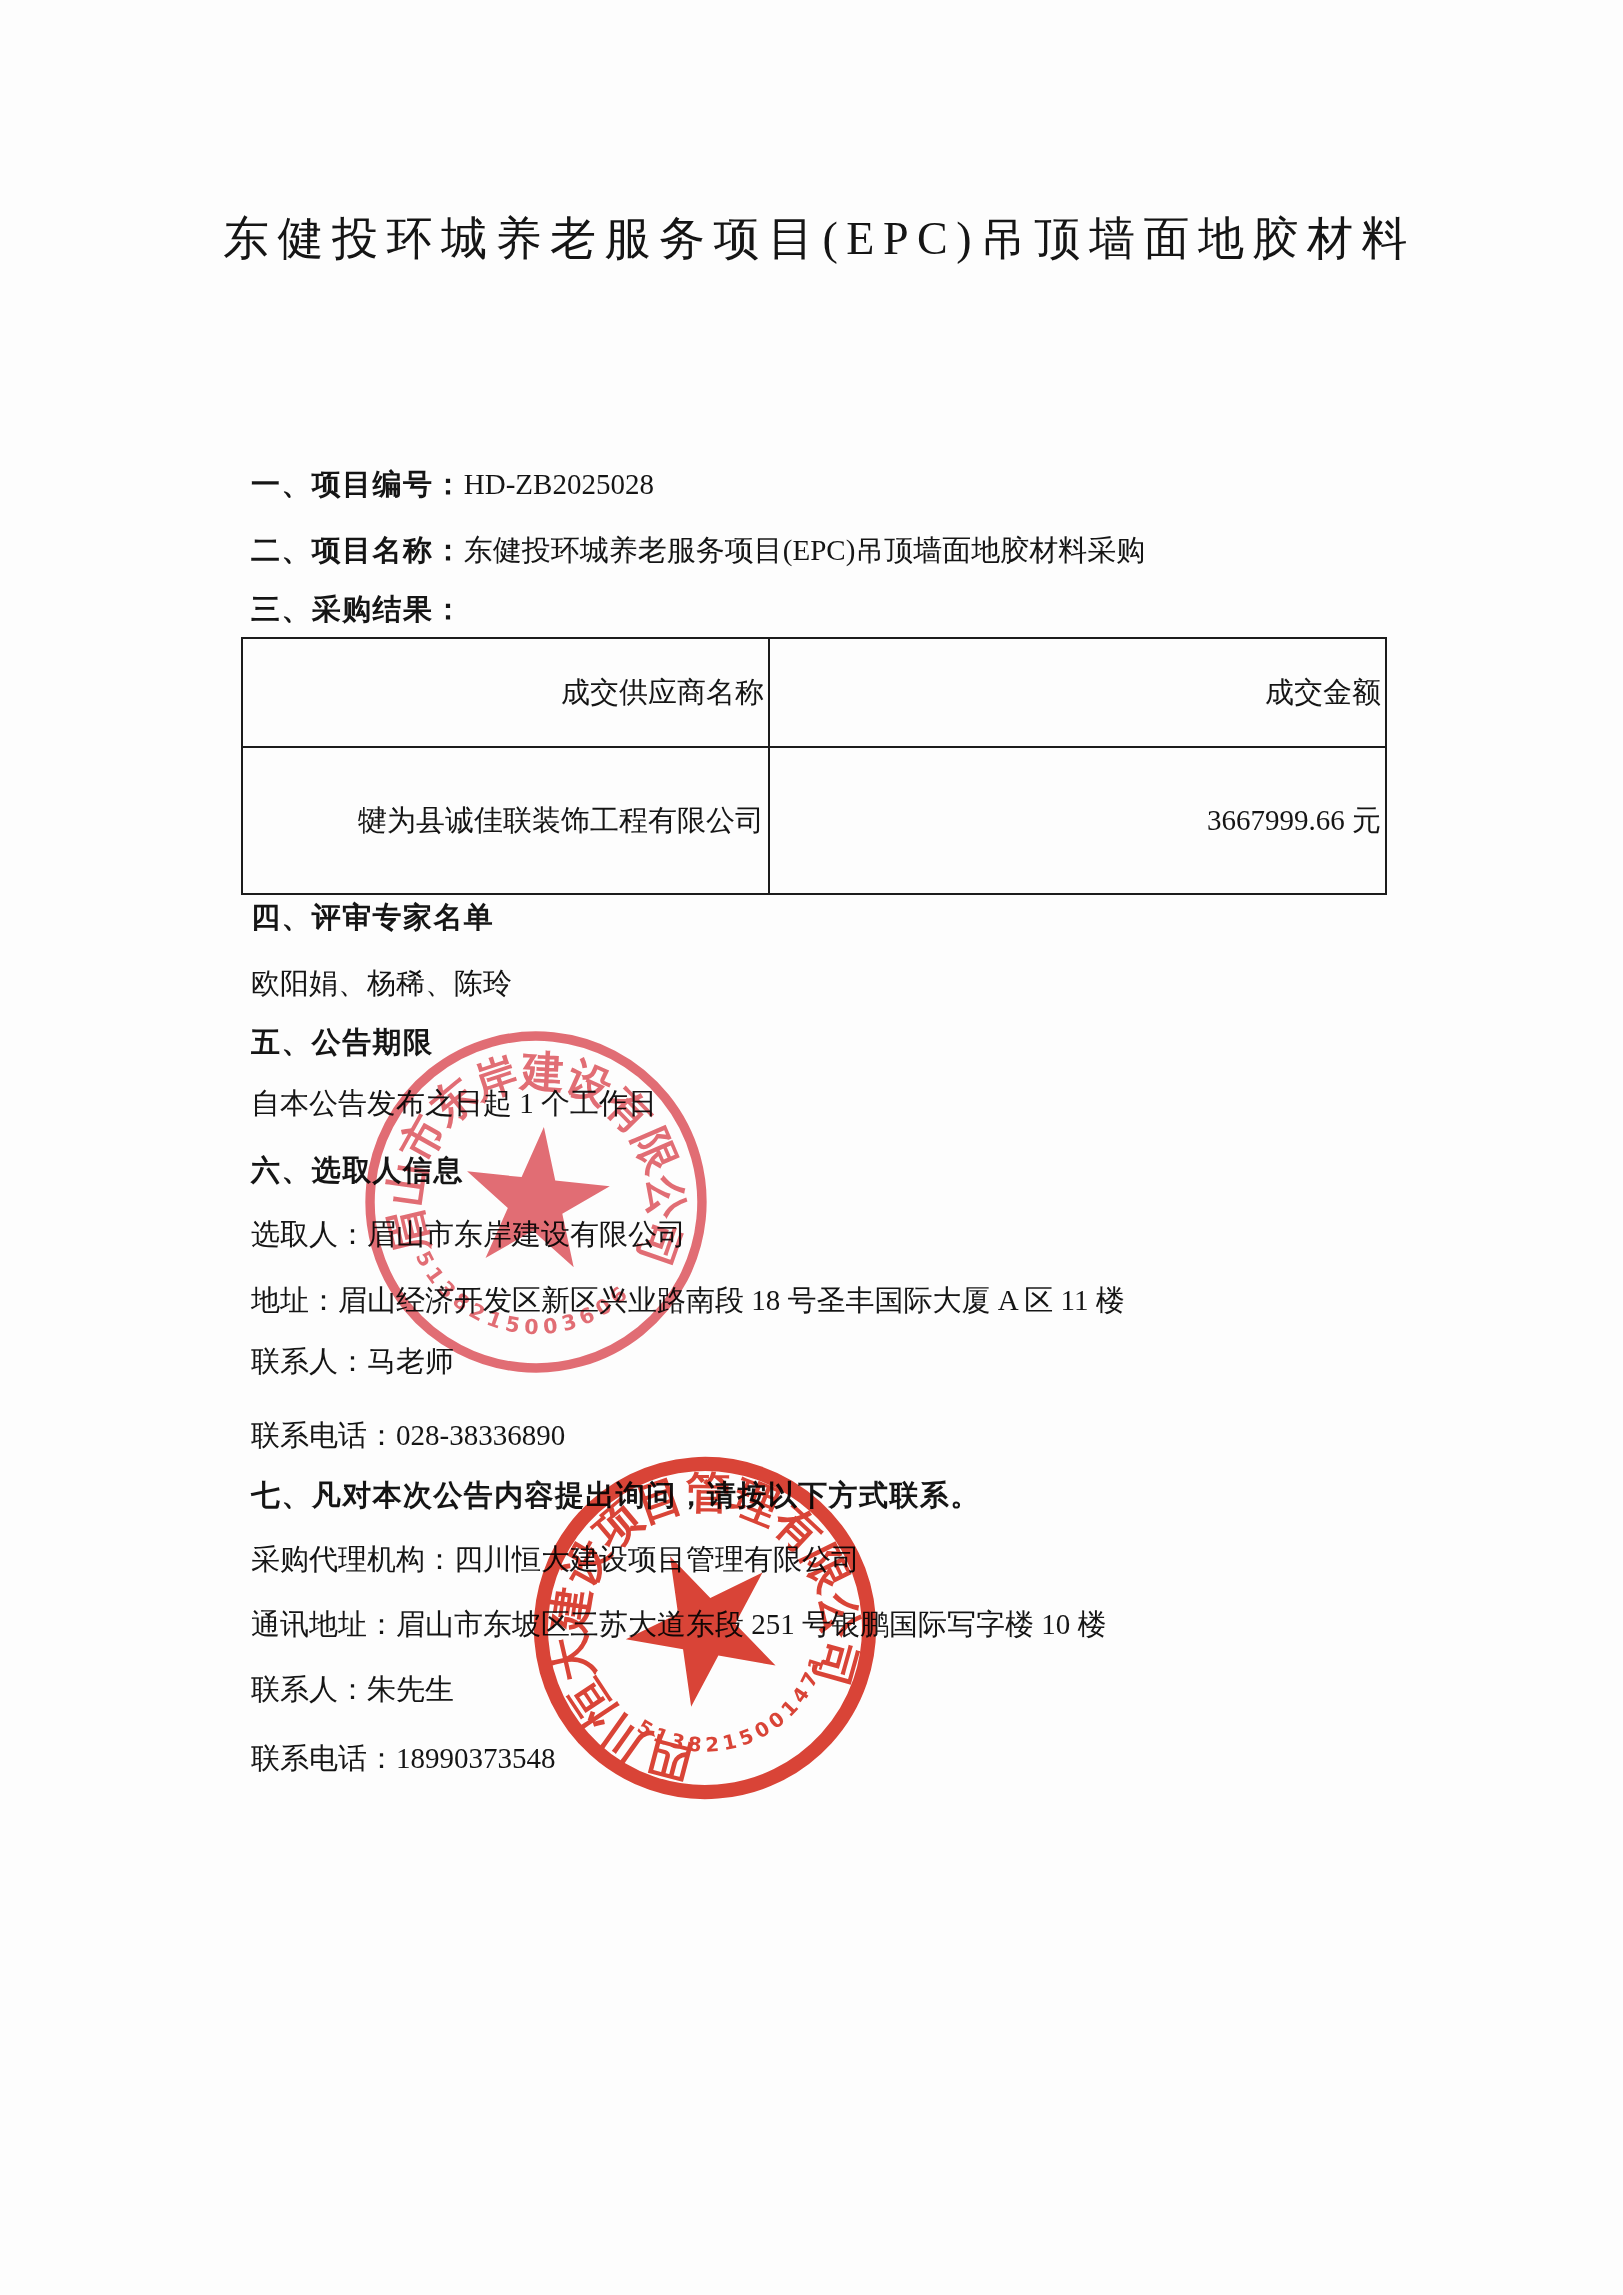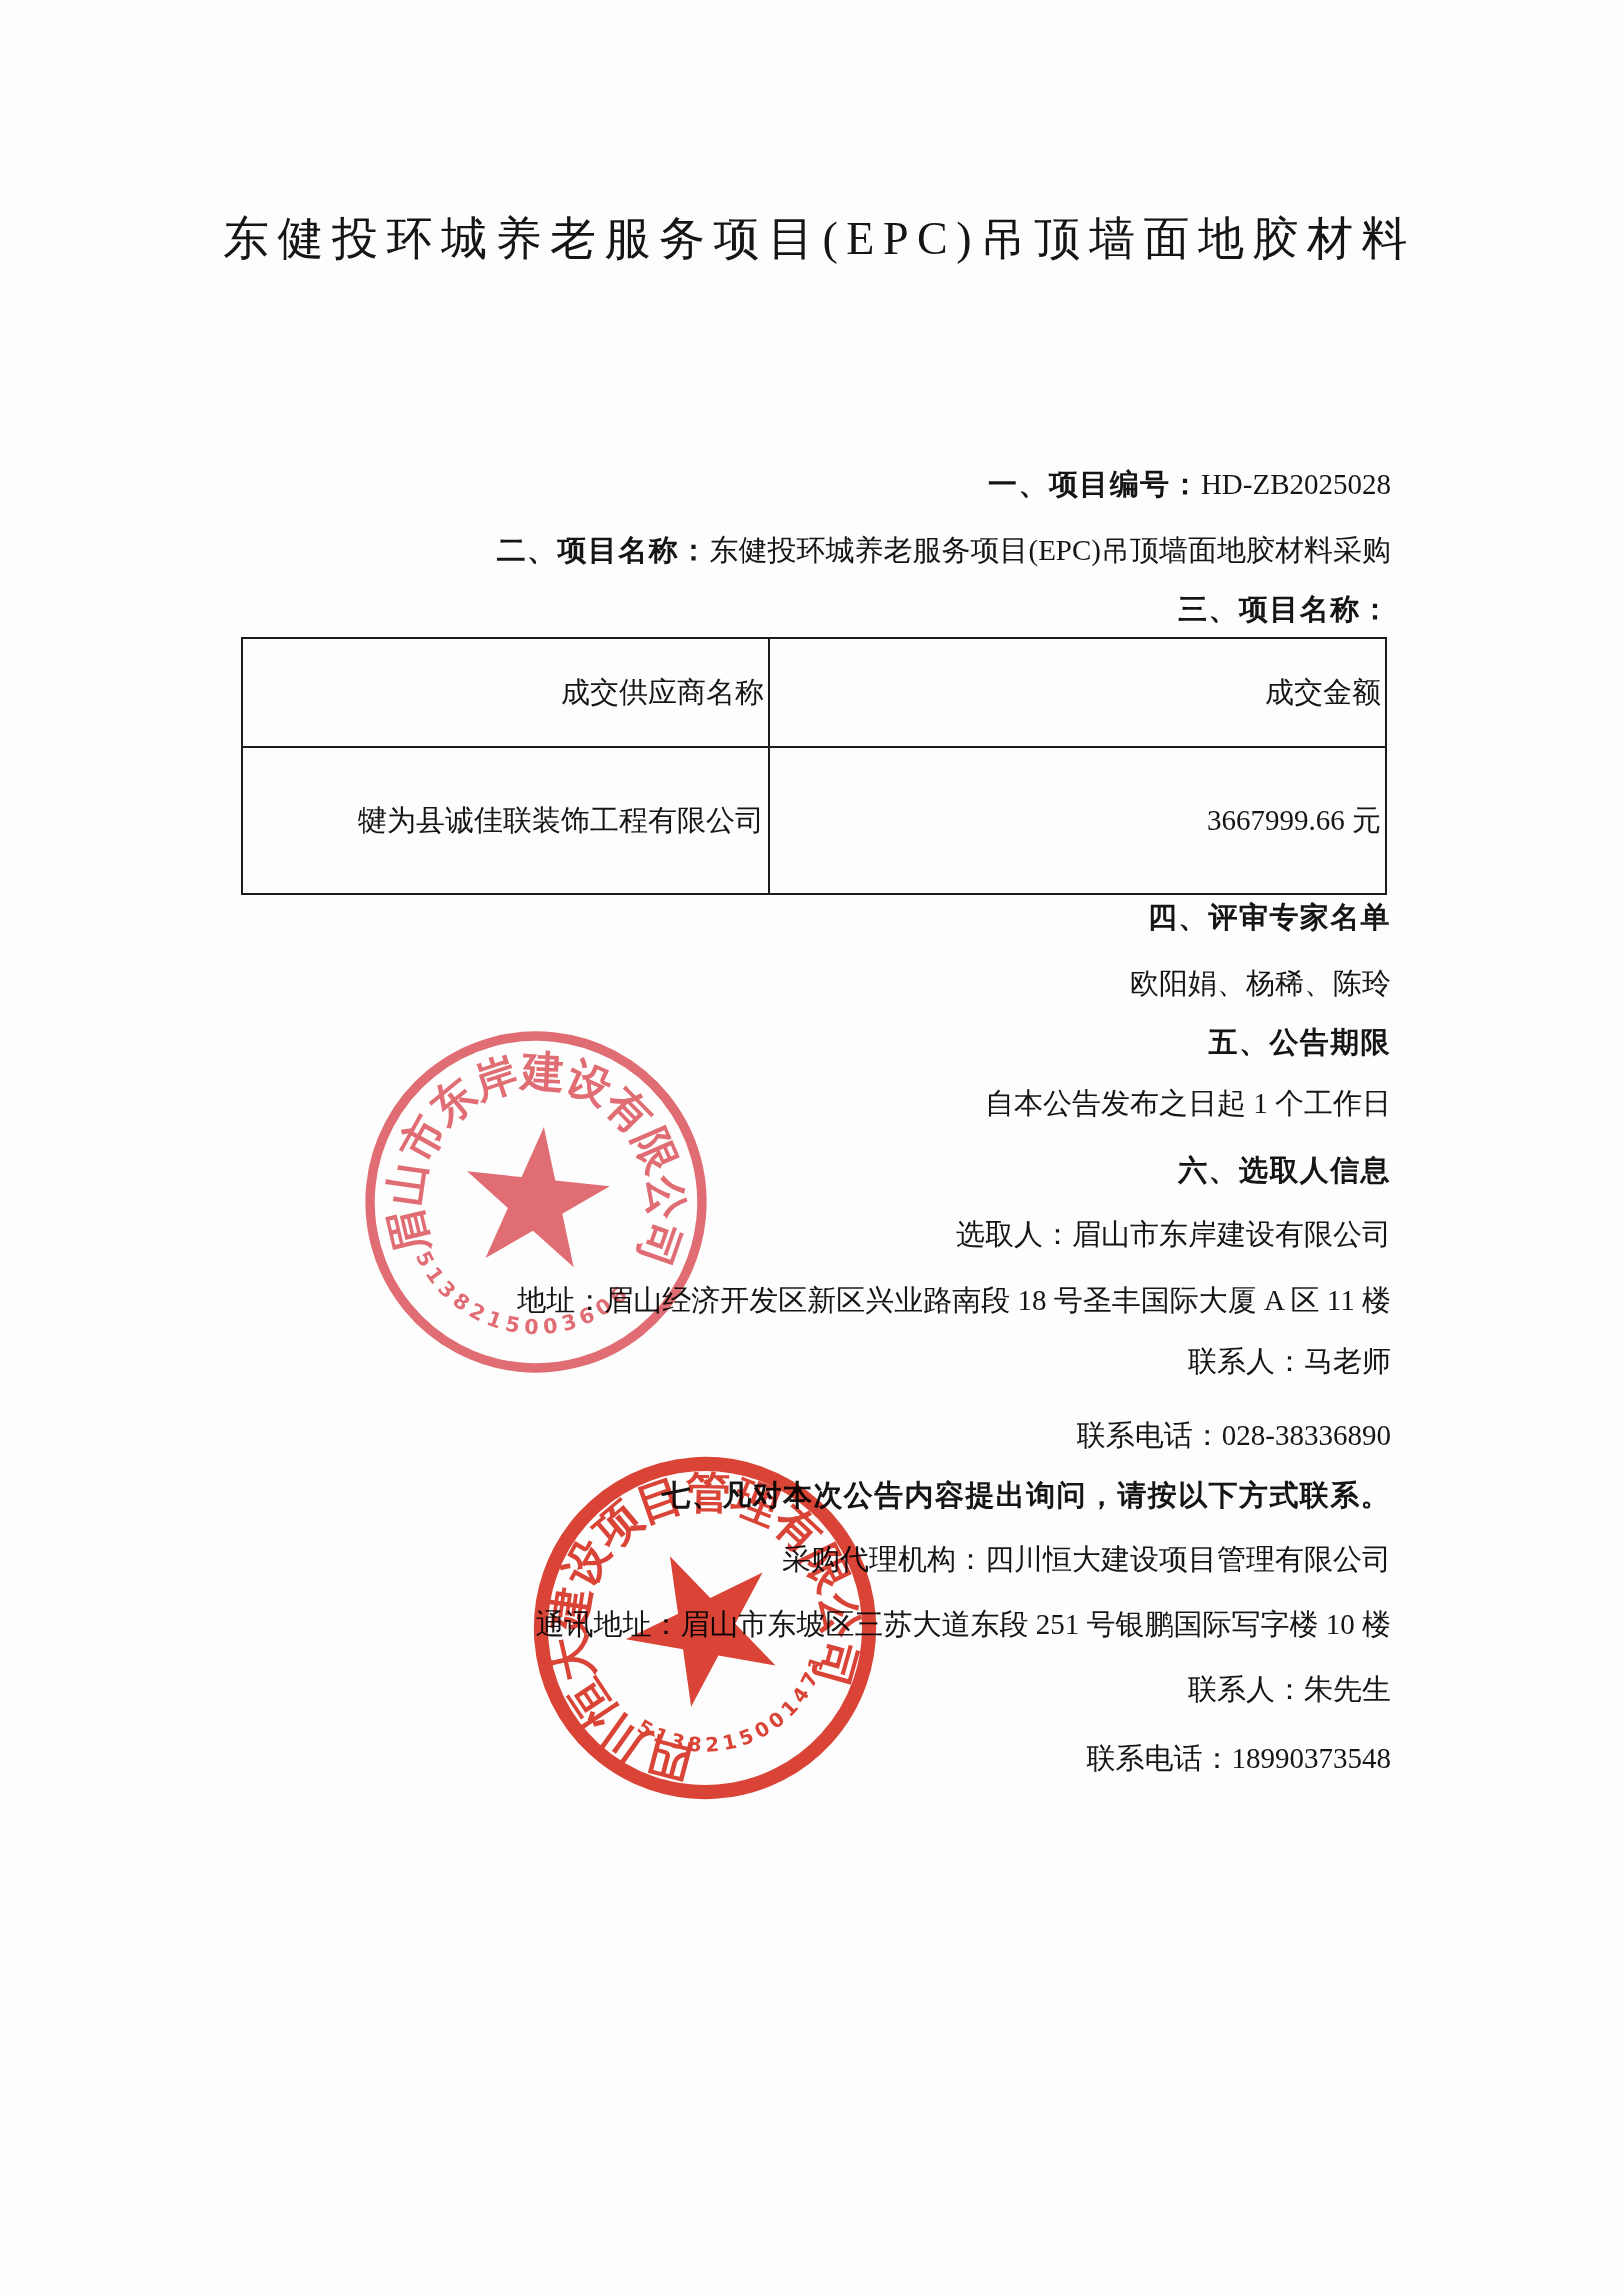--- a/index.html
+++ b/index.html
@@ -27,21 +27,20 @@
   .t1{top:203px;}
   .t2{top:281px;}
   .para{
     position:absolute;
     left:251px;
     width:1140px;
     font-size:29px;
     line-height:66px;
     height:66px;
     white-space:nowrap;
-    text-align:right;
   }
   .para .b{
     font-weight:700;
     font-family:"DejaVu Sans","Liberation Sans",sans-serif;
     letter-spacing:1.4px;
   }
   .rtable{
     position:absolute;
     left:241px;
     top:637px;
@@ -70,21 +69,21 @@
 </style>
 </head>
 <body>
 
 <div class="page">
 
   <h1 class="title t1">东健投环城养老服务项目(EPC)吊顶墙面地胶材料</h1>
 
   <div class="para" style="top:451px"><span class="b">一、项目编号：</span><span>HD-ZB2025028</span></div>
   <div class="para" style="top:517px"><span class="b">二、项目名称：</span><span>东健投环城养老服务项目(EPC)吊顶墙面地胶材料采购</span></div>
-  <div class="para" style="top:576px"><span class="b">三、项目名称：</span><span></span></div>
+  <div class="para" style="top:576px"><span class="b">三、采购结果：</span><span></span></div>
 
   <table class="rtable">
     <colgroup>
         <col style="width:527px">
         <col style="width:617px">
       </colgroup>
     <thead>
       <tr>
         <th>成交供应商名称</th>
         <th>成交金额</th>

